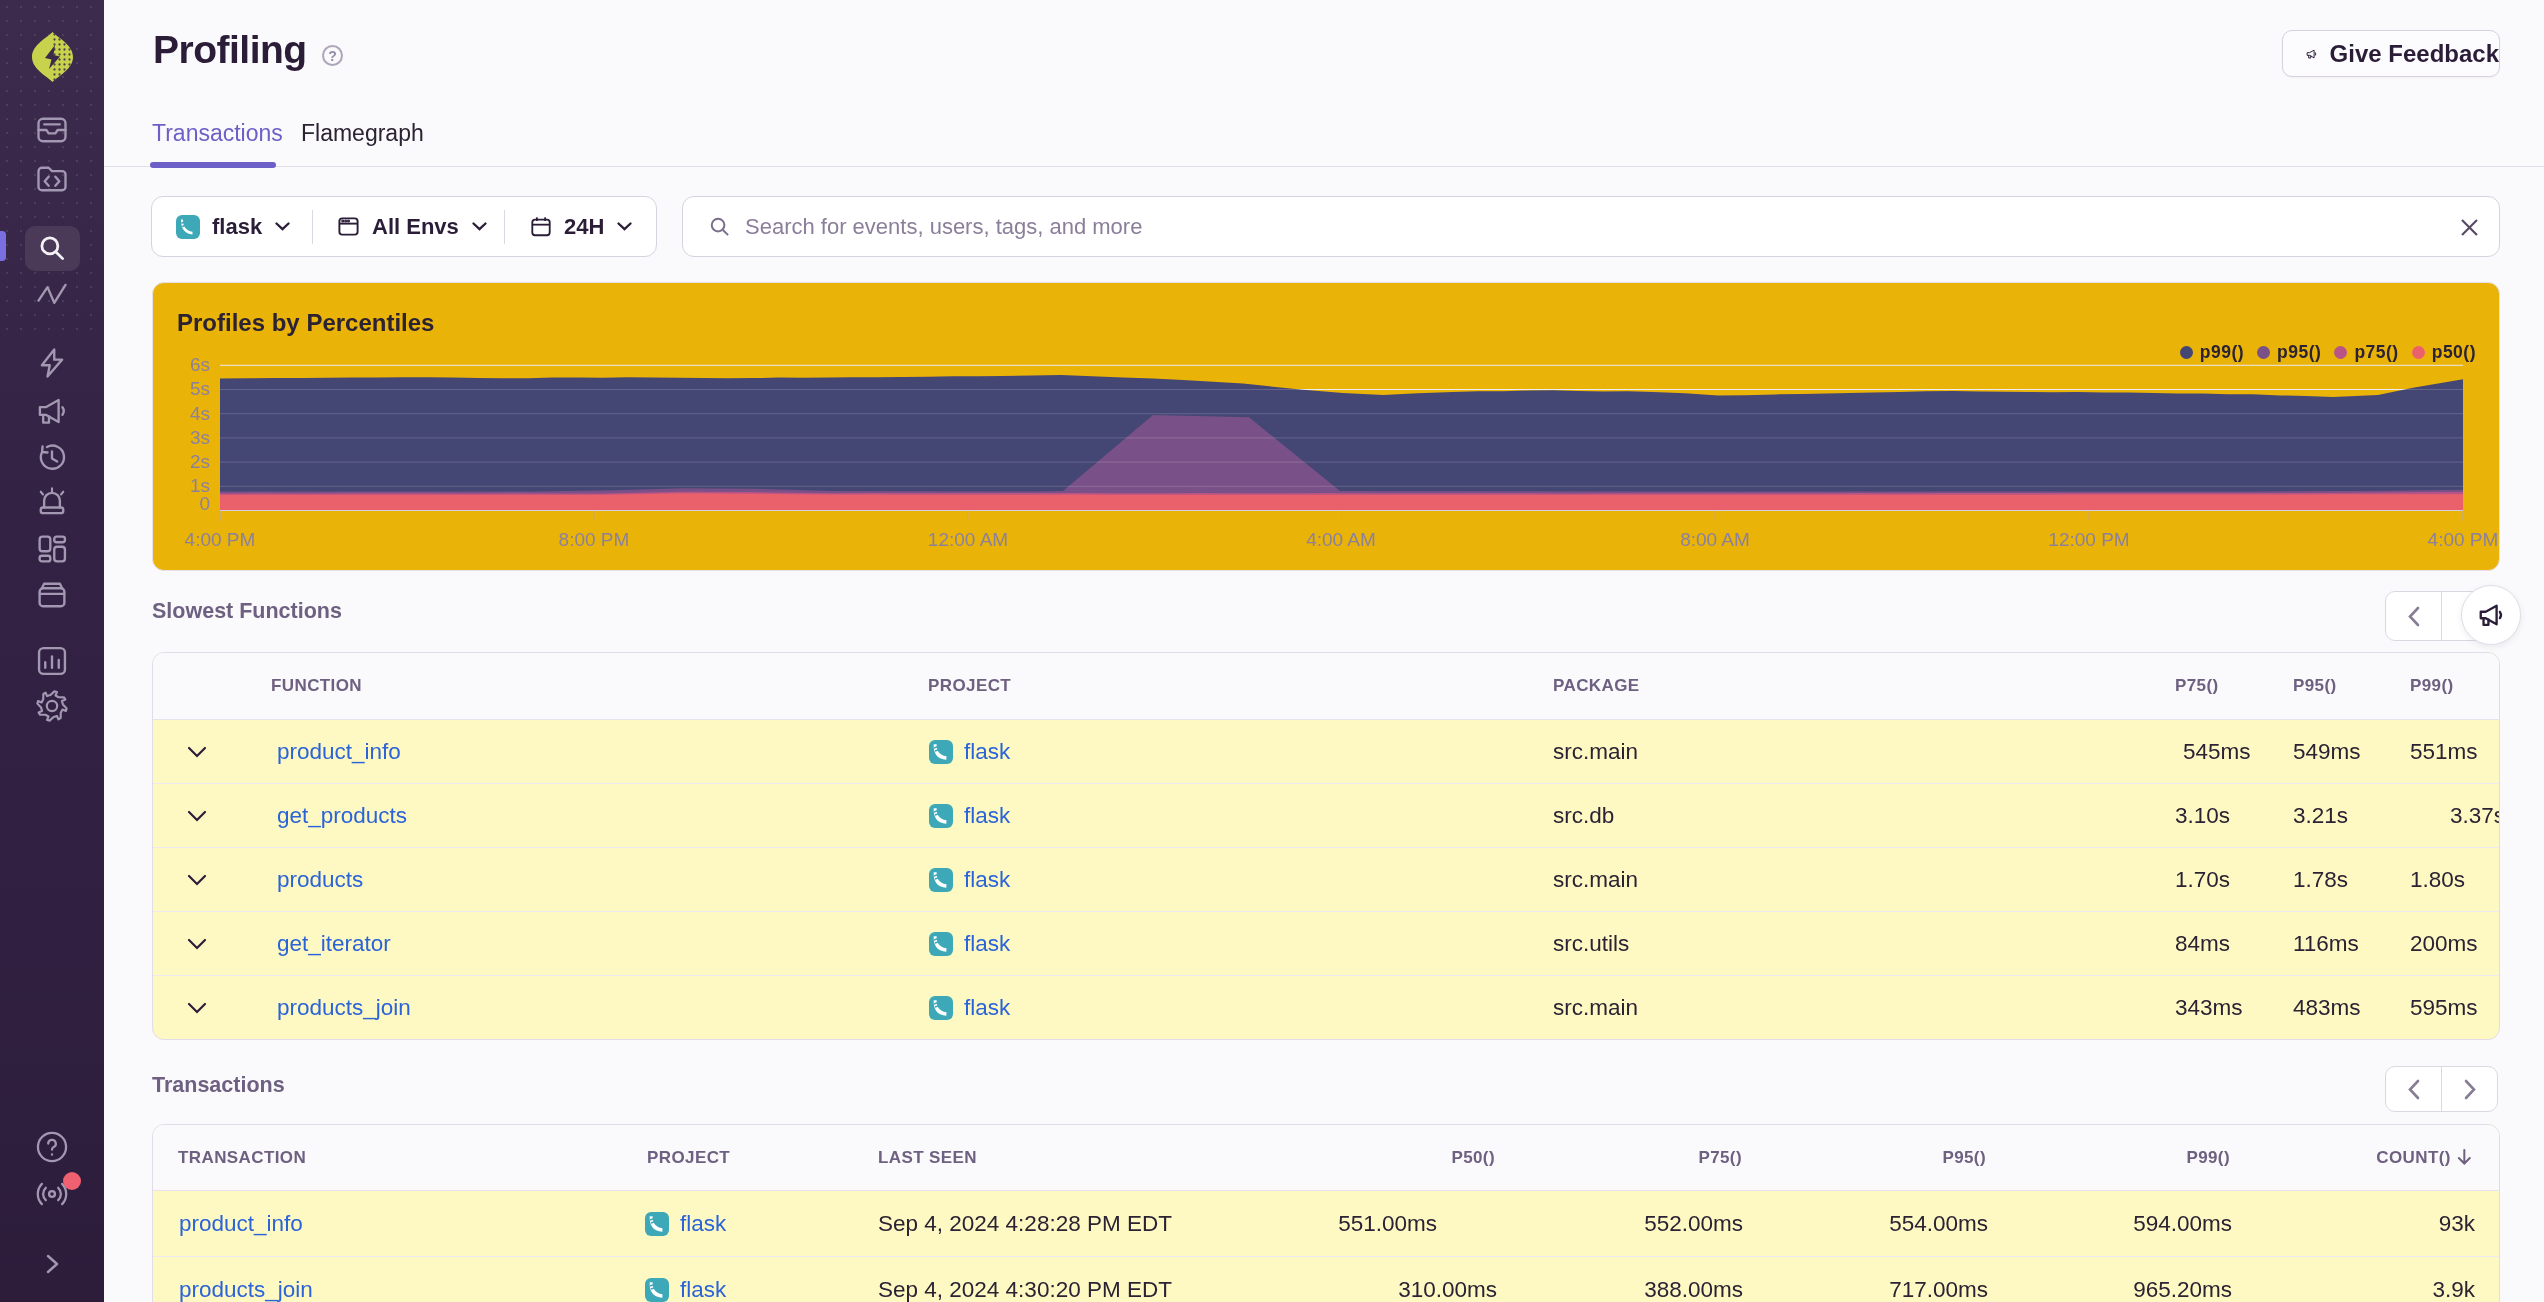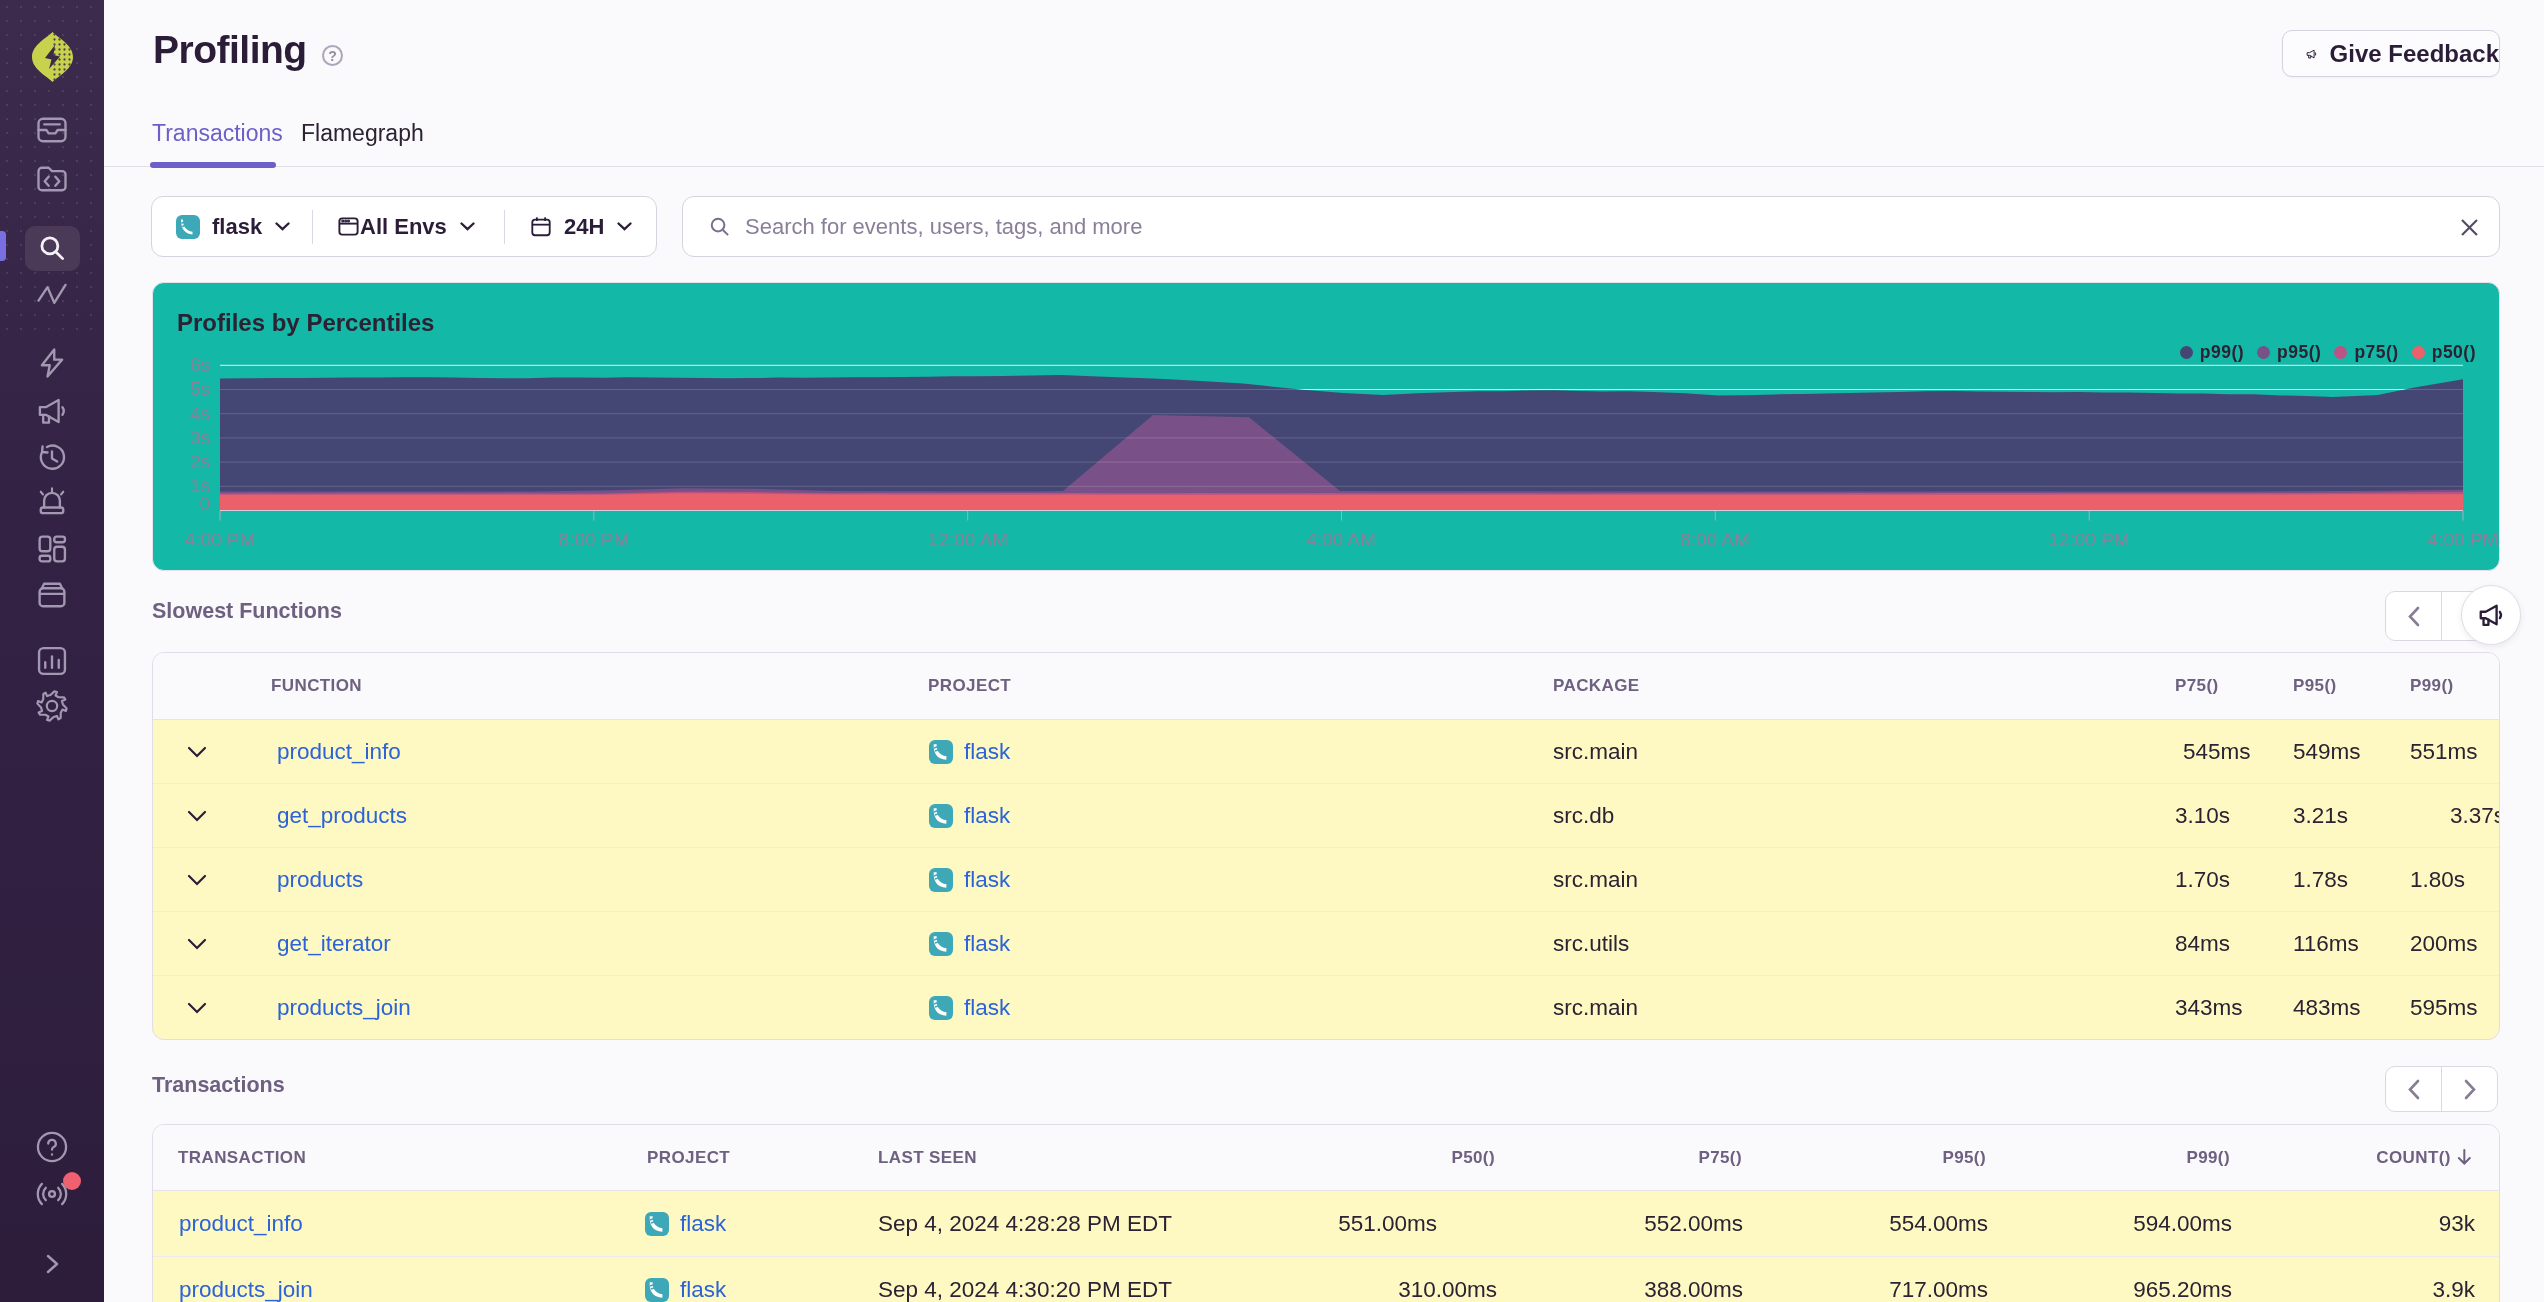--- a/index.html
+++ b/index.html
@@ -24,21 +24,21 @@
 #tabunderline{position:absolute;left:150px;top:162px;width:126px;height:6px;background:#6c5fc7;border-radius:3px;}
 
 .box{background:#fff;border:1px solid #d8d2de;border-radius:12px;}
 #filters{position:absolute;left:151px;top:196px;width:506px;height:61px;display:flex;align-items:center;}
 #filters .divider{width:1px;height:34px;background:#ddd7e2;}
 #filters .seg{display:flex;align-items:center;height:100%;}
 #filters .seg span{font-size:22px;font-weight:700;color:#2b1d38;}
 #search{position:absolute;left:682px;top:196px;width:1818px;height:61px;display:flex;align-items:center;}
 #search .ph{font-size:22px;color:#8a7e99;margin-left:14px;}
 
-#chartpanel{position:absolute;left:152px;top:282px;width:2348px;height:289px;background:#14b8a6;border:1px solid #e7e1ec;border-radius:12px;}
+#chartpanel{position:absolute;left:152px;top:282px;width:2348px;height:289px;background:#eab308;border:1px solid #e7e1ec;border-radius:12px;}
 #charttitle{position:absolute;left:24px;top:26px;font-size:24px;font-weight:700;color:#2b2233;}
 #legend{position:absolute;right:23px;top:59px;display:flex;align-items:center;gap:13px;}
 #legend .li{display:flex;align-items:center;gap:7px;font-size:17.5px;font-weight:600;color:#2b2233;letter-spacing:0.5px;}
 #legend .dot{width:13px;height:13px;border-radius:50%;}
 
 .secheading{position:absolute;font-size:21.5px;font-weight:700;color:#6e6080;}
 .pagebox{position:absolute;width:113px;background:#fff;border:1px solid #ddd7e2;border-radius:10px;display:flex;}
 .pagebox .pb{flex:1;display:flex;align-items:center;justify-content:center;}
 .pagebox .pbdiv{width:1px;background:#ddd7e2;}
 .table{position:absolute;left:152px;width:2348px;background:#fef9c3;border:1px solid #e2dce9;border-radius:12px;overflow:hidden;}
@@ -168,21 +168,21 @@
   </div>
   <div class="divider"></div>
   <div class="seg" style="padding-left:24px;width:191px;">
     <svg width="23" height="23" viewBox="0 0 24 24" fill="none" stroke="#2b1d38" stroke-width="2">
         <rect x="2.5" y="3.5" width="19" height="17" rx="3"></rect>
         <line x1="2.5" y1="9" x2="21.5" y2="9"></line>
         <circle cx="6" cy="6.2" r="0.6" fill="#2b1d38"></circle>
         <circle cx="9" cy="6.2" r="0.6" fill="#2b1d38"></circle>
         <circle cx="12" cy="6.2" r="0.6" fill="#2b1d38"></circle>
       </svg>
-    <span style="">All Envs</span>
+    <span style="margin-left:12px;">All Envs</span>
     <svg width="15" height="9" viewBox="0 0 15 9" fill="none" stroke="#2b1d38" stroke-width="2.3" stroke-linecap="round" style="margin-left:13px;">
         <path d="M1.5 1.5 L7.5 7.2 L13.5 1.5"></path>
       </svg>
   </div>
   <div class="divider"></div>
   <div class="seg" style="padding-left:25px;">
     <svg width="22" height="23" viewBox="0 0 24 24" fill="none" stroke="#2b1d38" stroke-width="2">
         <rect x="2.5" y="4.5" width="19" height="17" rx="3"></rect>
         <line x1="2.5" y1="10" x2="21.5" y2="10"></line>
         <line x1="7.5" y1="2" x2="7.5" y2="6"></line>

